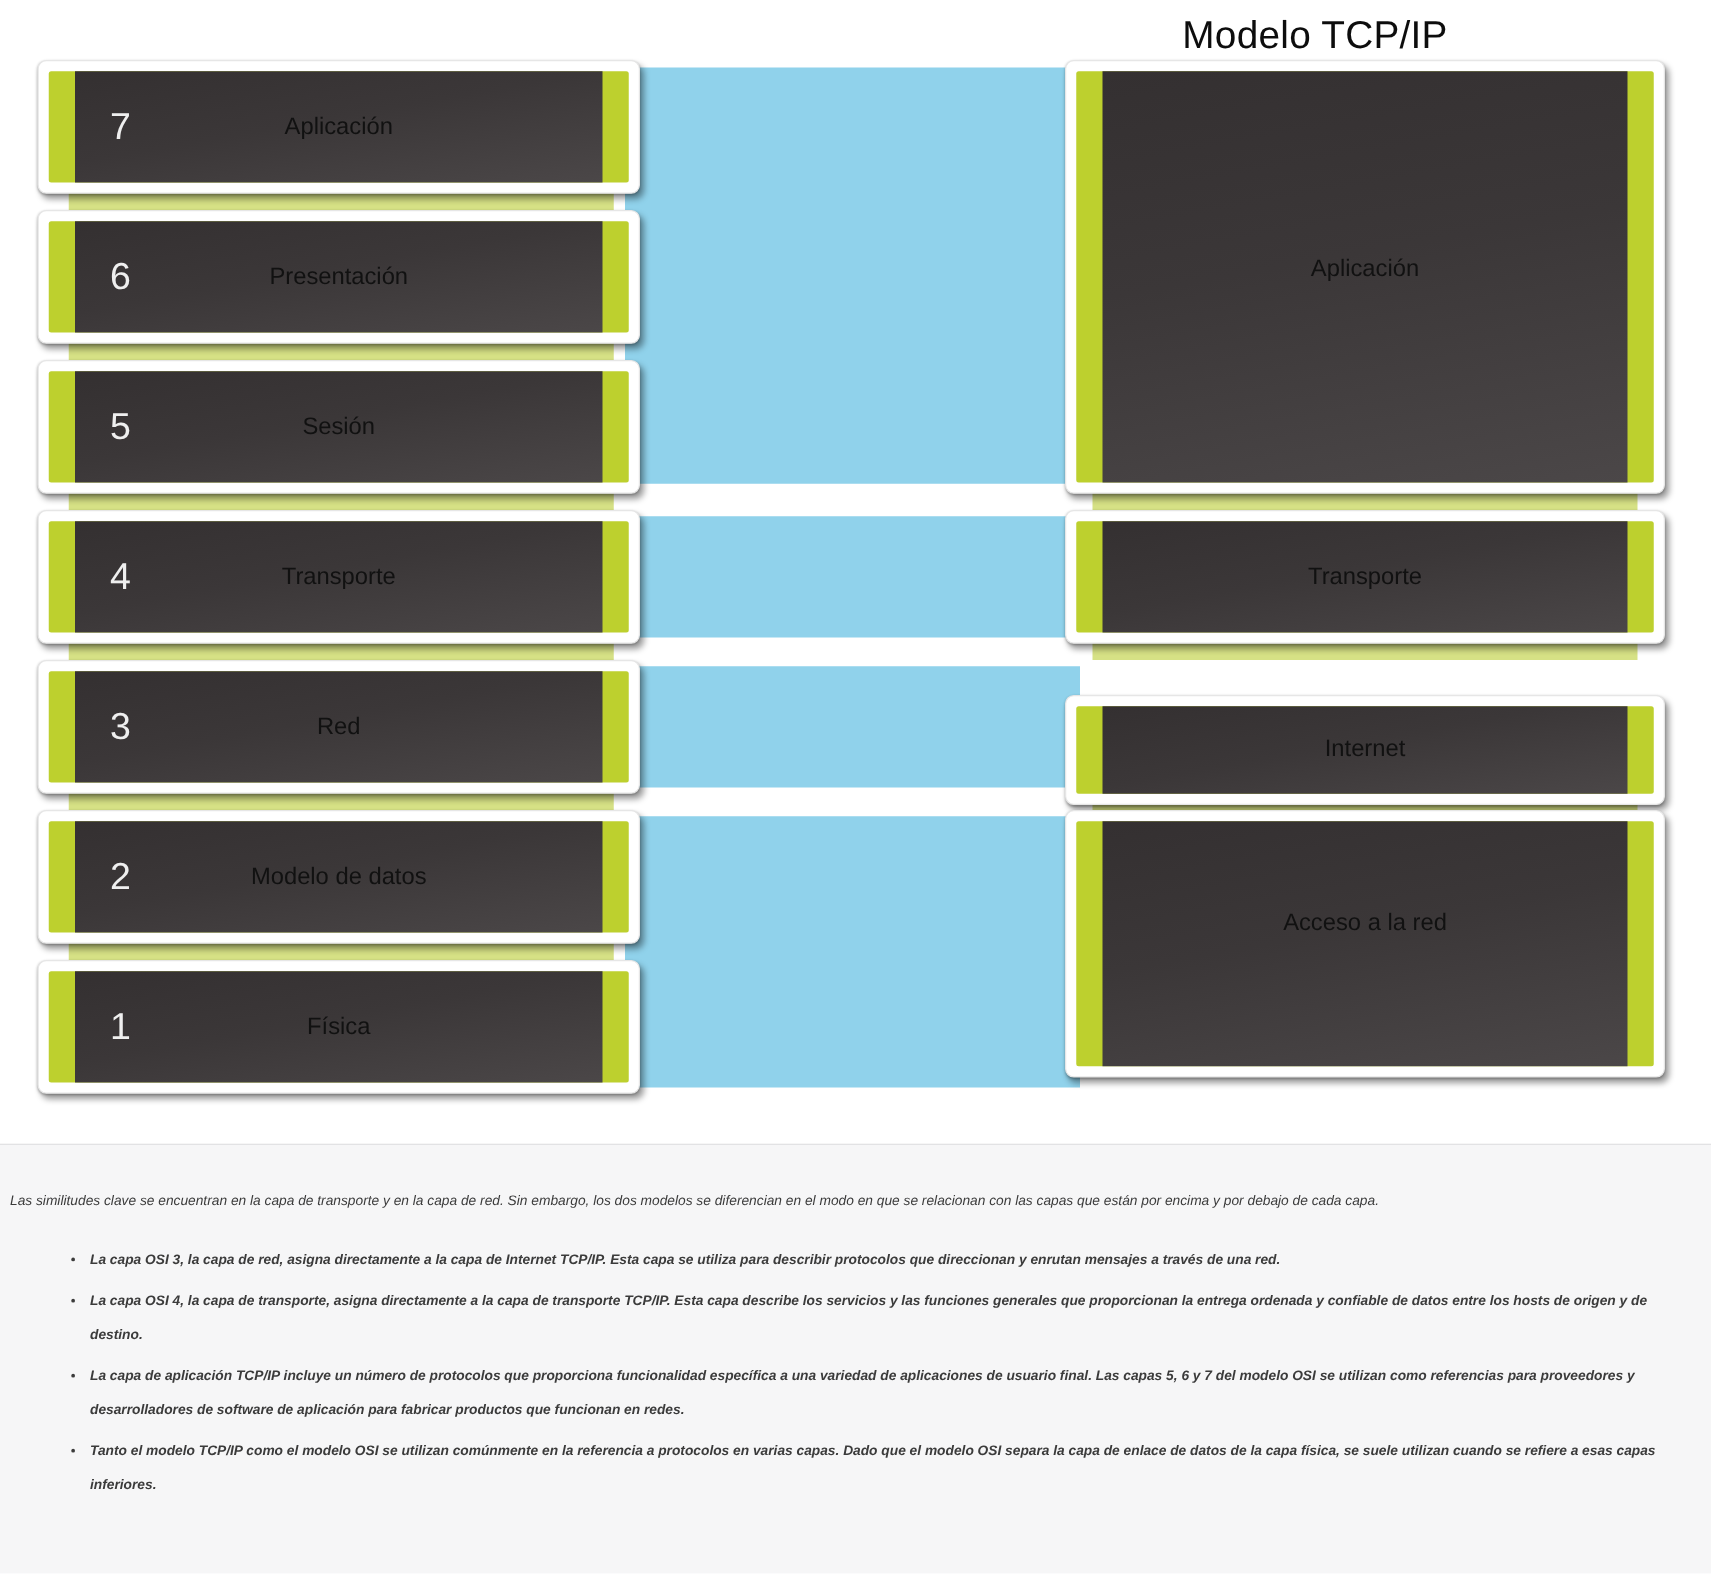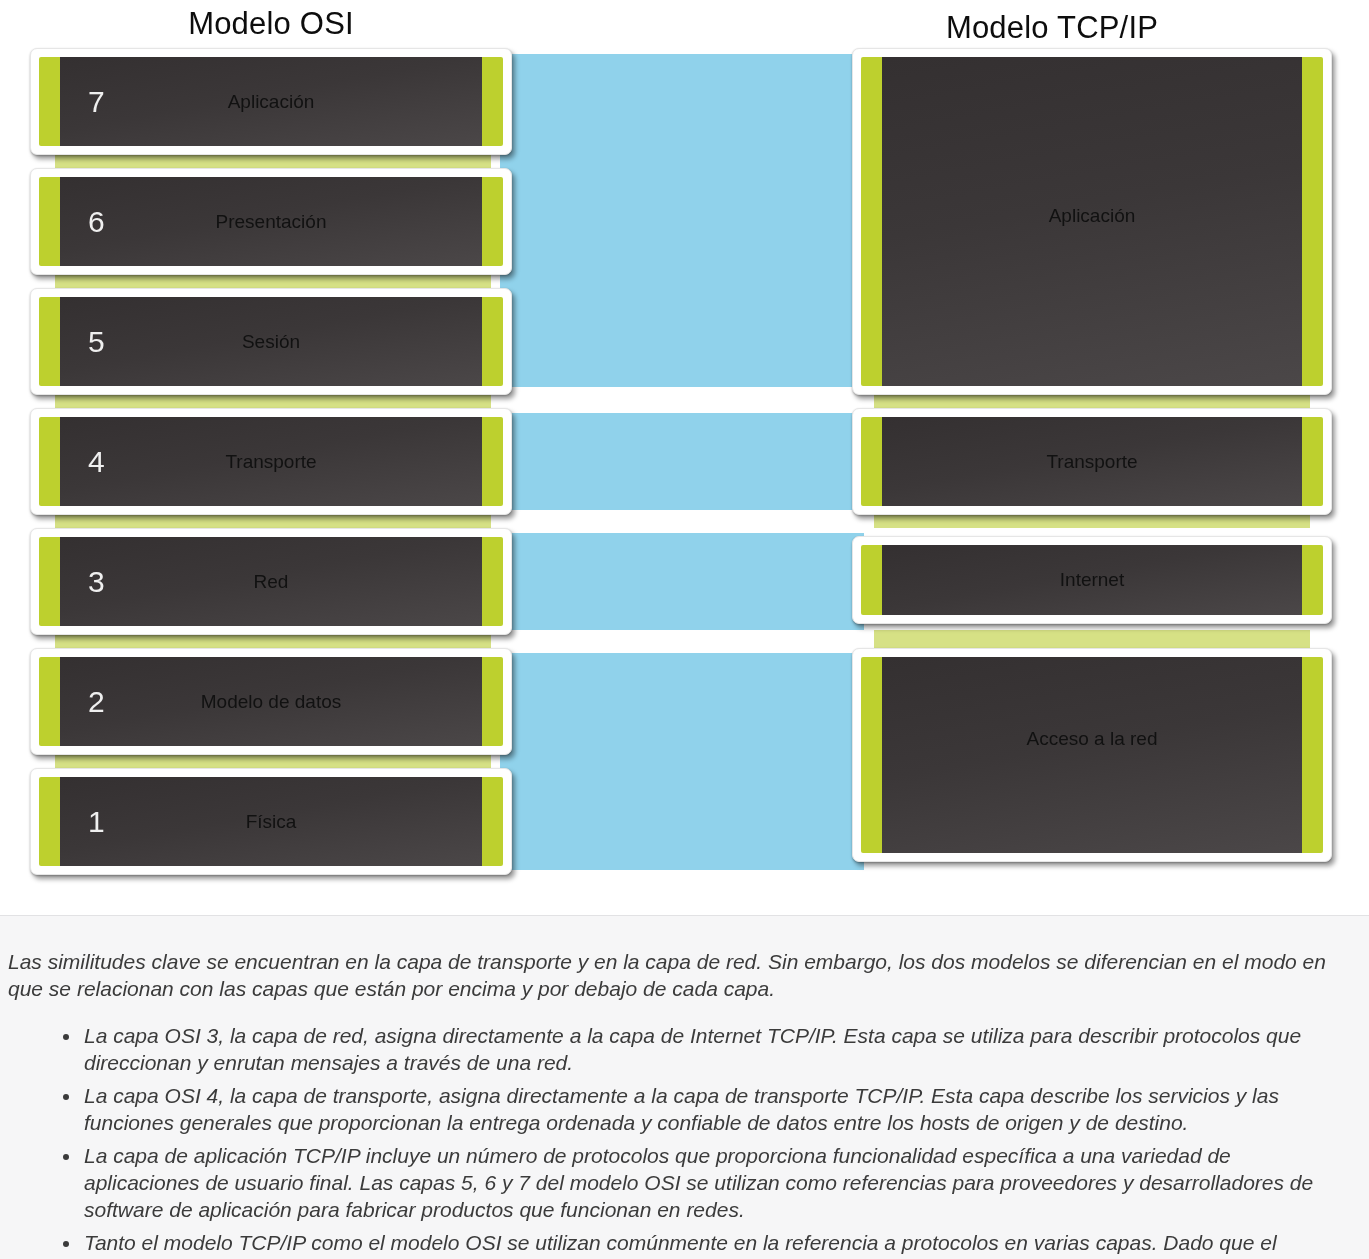--- a/index.html
+++ b/index.html
@@ -97,33 +97,32 @@
   
   .notes{
     position:absolute;
     left:0;right:0;top:915px;bottom:0;
     background:var(--notes-bg);
     border-top:1px solid var(--notes-border);
     box-sizing:border-box;
     padding:32px 14px 0 8px;
     font-style:italic;
     color:var(--notes-text);
-    font-size:21px;
+    font-size:11px;
     line-height:27px;
   }
   .notes p{margin:0 0 20px 0;}
-  .notes ul{margin:16px;padding-left:58px;list-style:disc;}
+  .notes ul{margin:4px;padding-left:58px;list-style:disc;font-weight:bold;}
   .notes li{margin-bottom:6px;padding-left:2px;}
 </style>
 </head>
 <body>
 
 <div class="canvas">
 
-  <div class="col-title title-osi">Modelo OSI</div>
   <div class="col-title title-tcpip">Modelo TCP/IP</div>
 
   <div class="band band-1"></div>
   <div class="band band-2"></div>
   <div class="band band-3"></div>
   <div class="band band-4"></div>
 
   <div class="strip strip-osi" style="top:150px"></div>
   <div class="strip strip-osi" style="top:270px"></div>
   <div class="strip strip-osi" style="top:390px"></div>
@@ -199,21 +198,21 @@
     </div>
       </div>
   </div>
   <div class="card card-tcp" style="top:408px;height:107px">
     <div class="card-inner">
         <div class="dark">
       <span class="layer-label">Transporte</span>
     </div>
       </div>
   </div>
-  <div class="card card-tcp" style="top:536px;height:88px">
+  <div class="card card-tcp" style="top:556px;height:88px">
     <div class="card-inner">
         <div class="dark">
       <span class="layer-label">Internet</span>
     </div>
       </div>
   </div>
   <div class="card card-tcp pb32" style="top:648px;height:214px">
     <div class="card-inner">
         <div class="dark">
       <span class="layer-label">Acceso a la red</span>

